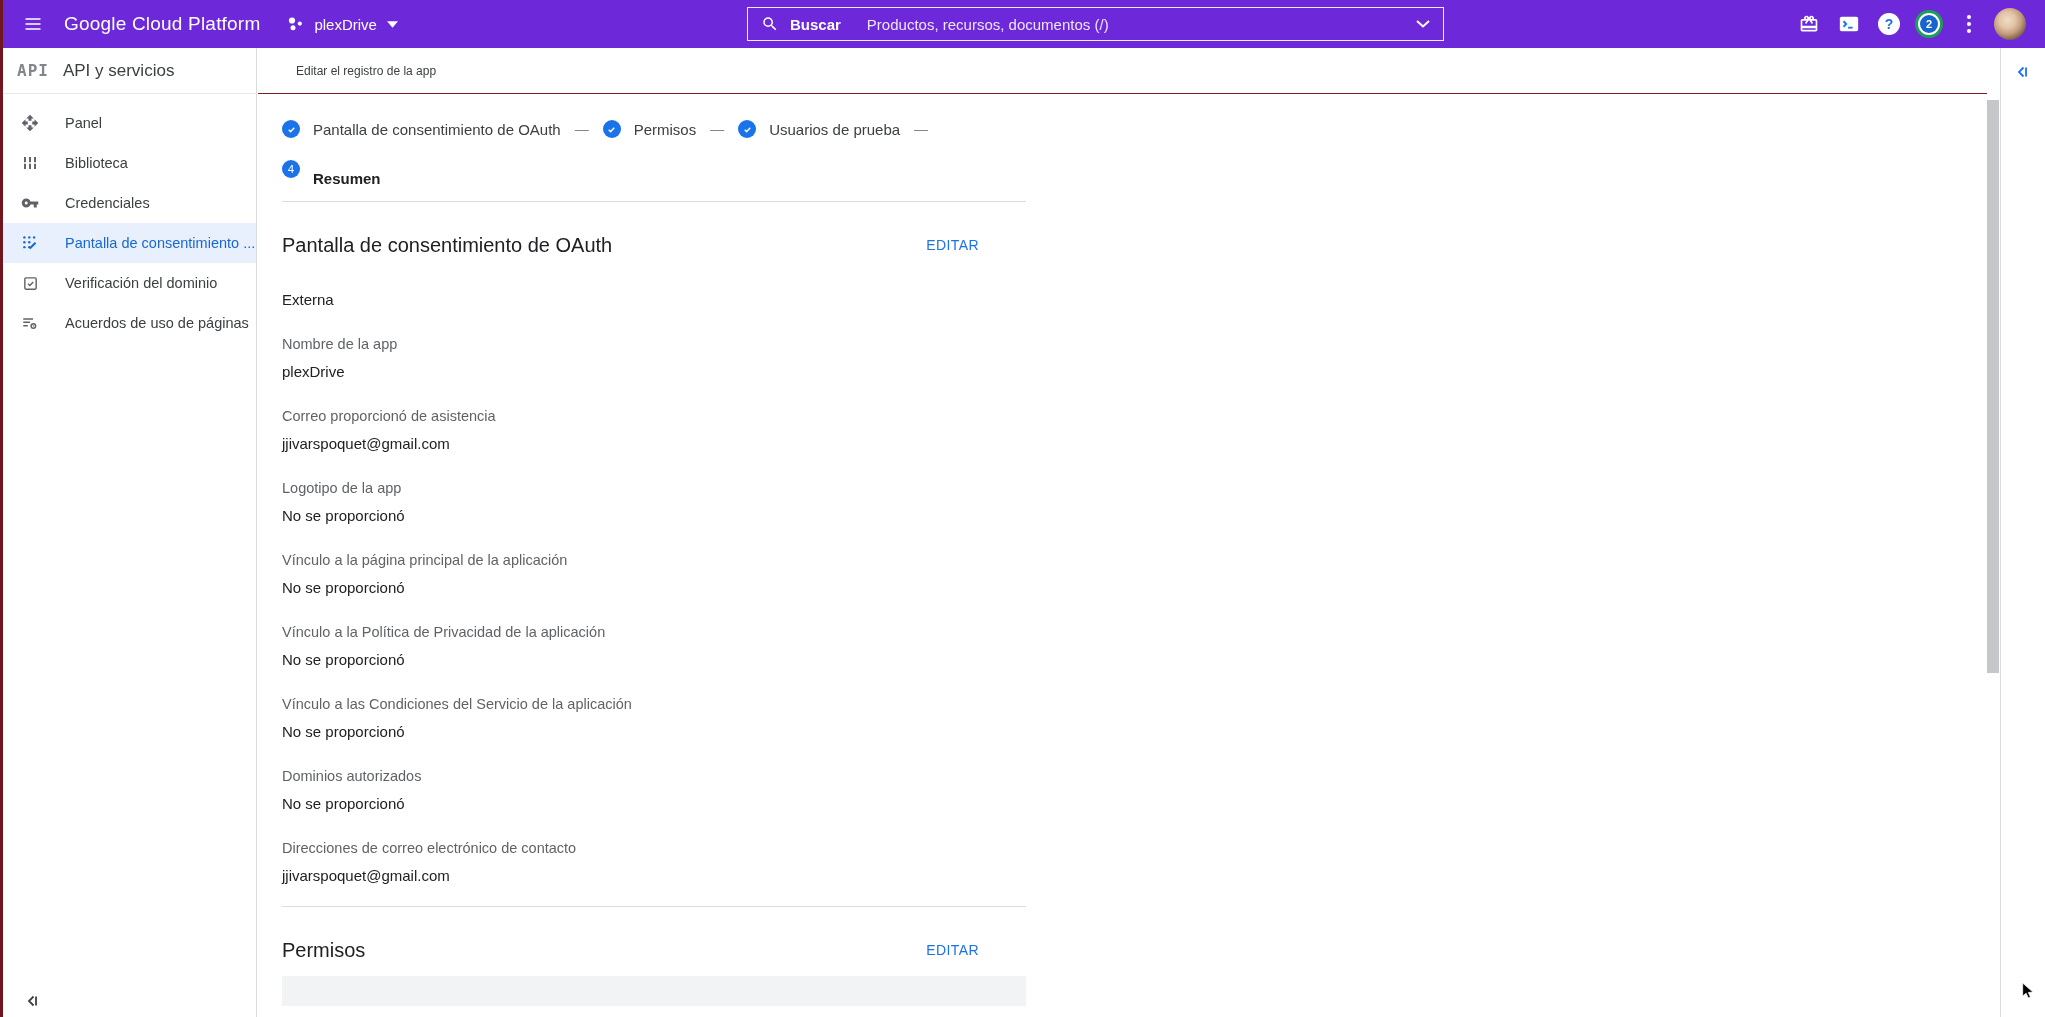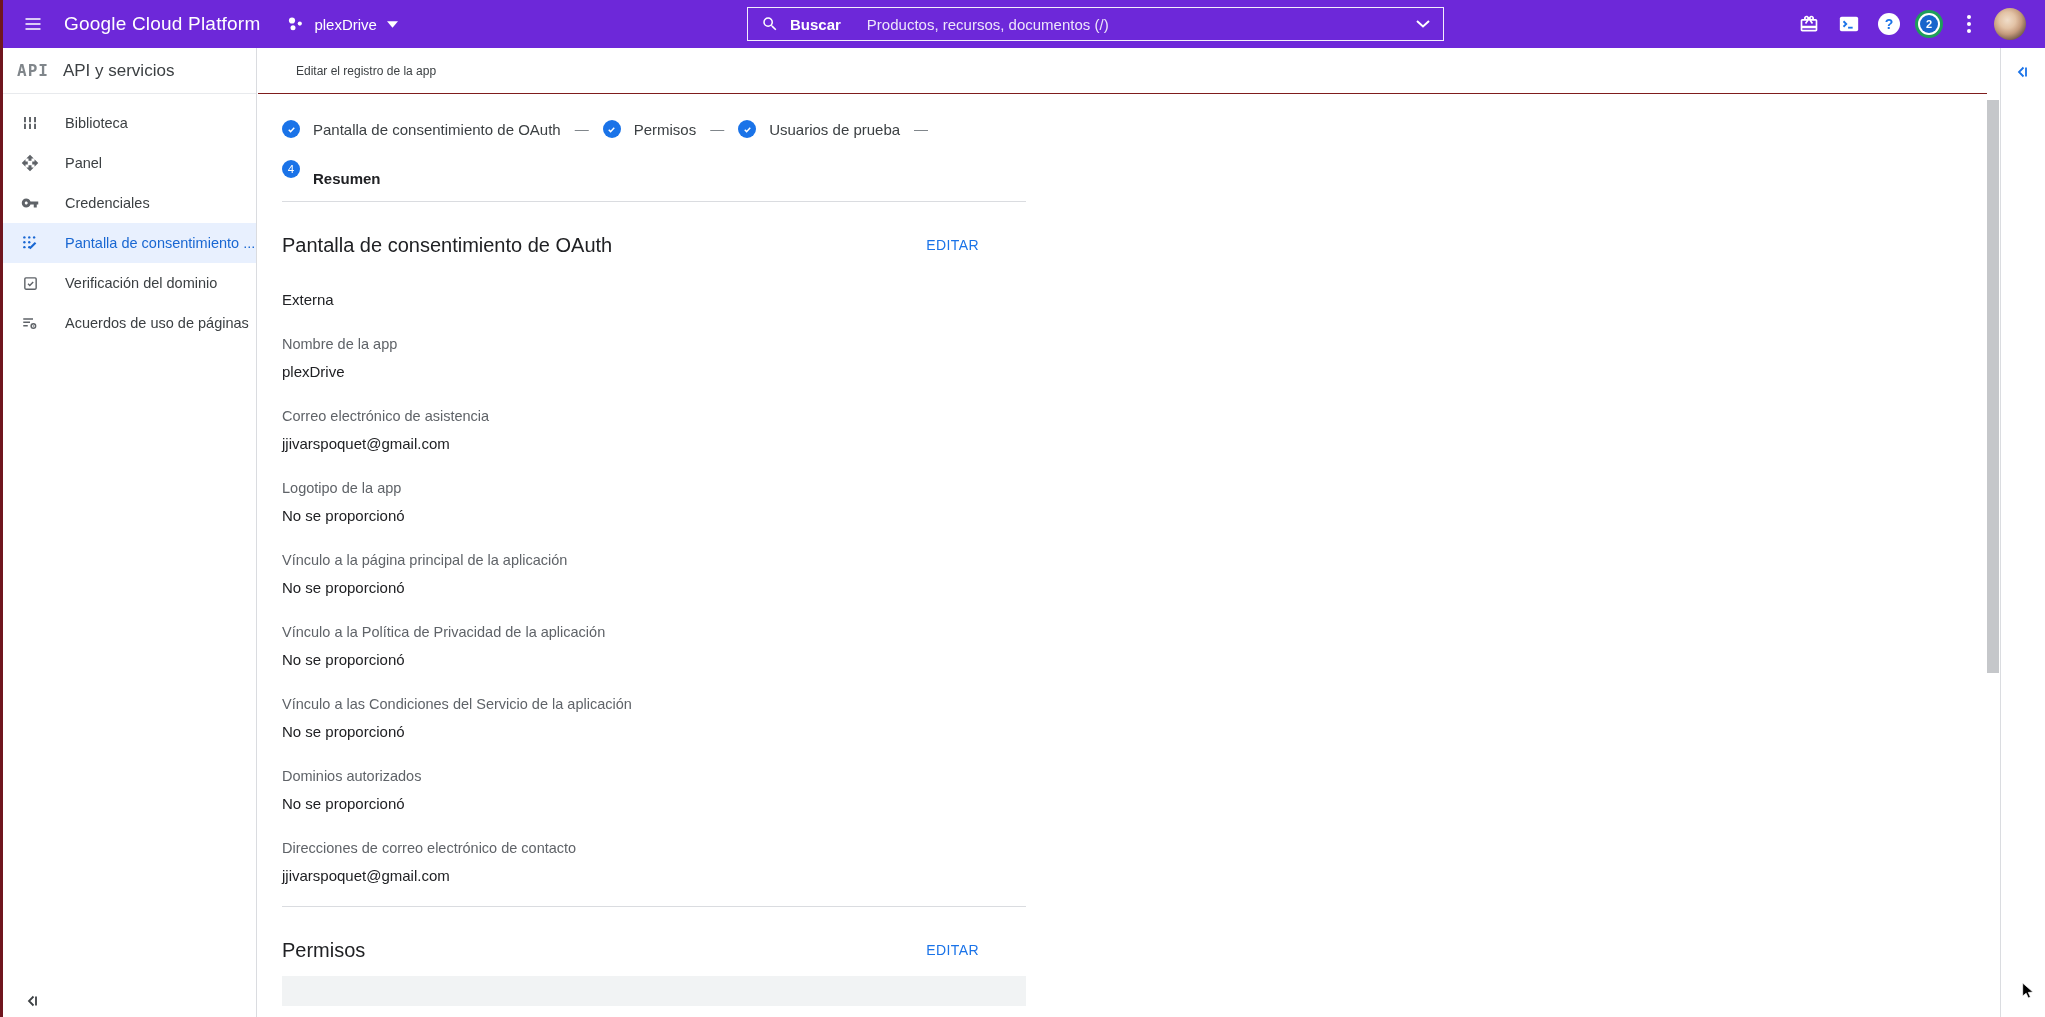--- a/index.html
+++ b/index.html
@@ -171,38 +171,38 @@
 <div class="sidebar">
   <div class="sidebar-header">
     <span class="api-glyph">API</span>
     <span class="sidebar-title">API y servicios</span>
   </div>
   <div class="sidebar-items">
 
     <div class="s-item">
       <span class="ico">
         <svg width="18" height="18" viewBox="0 0 24 24" fill="currentColor">
+            <path d="M10 9h4V6h3l-5-5-5 5h3v3zm-1 1H6V7l-5 5 5 5v-3h3v-4zm14 2l-5-5v3h-3v4h3v3l5-5zm-9 3h-4v3H7l5 5 5-5h-3v-3z"></path>
+          </svg>
+      </span>
+      <span>Panel</span>
+    </div>
+
+    <div class="s-item">
+      <span class="ico">
+        <svg width="18" height="18" viewBox="0 0 24 24" fill="currentColor">
             <rect x="4" y="4" width="2.6" height="7"></rect>
             <rect x="10.7" y="4" width="2.6" height="7"></rect>
             <rect x="17.4" y="4" width="2.6" height="7"></rect>
             <rect x="4" y="13" width="2.6" height="7"></rect>
             <rect x="10.7" y="13" width="2.6" height="7"></rect>
             <rect x="17.4" y="13" width="2.6" height="7"></rect>
           </svg>
       </span>
       <span>Biblioteca</span>
-    </div>
-
-    <div class="s-item">
-      <span class="ico">
-        <svg width="18" height="18" viewBox="0 0 24 24" fill="currentColor">
-            <path d="M10 9h4V6h3l-5-5-5 5h3v3zm-1 1H6V7l-5 5 5 5v-3h3v-4zm14 2l-5-5v3h-3v4h3v3l5-5zm-9 3h-4v3H7l5 5 5-5h-3v-3z"></path>
-          </svg>
-      </span>
-      <span>Panel</span>
     </div>
 
     <div class="s-item">
       <span class="ico">
         <svg width="18" height="18" viewBox="0 0 24 24" fill="currentColor">
             <path d="M12.65 10C11.83 7.67 9.61 6 7 6c-3.31 0-6 2.69-6 6s2.69 6 6 6c2.61 0 4.83-1.67 5.65-4H17v4h4v-4h2v-4H12.65zM7 14c-1.1 0-2-.9-2-2s.9-2 2-2 2 .9 2 2-.9 2-2 2z"></path>
           </svg>
       </span>
       <span>Credenciales</span>
     </div>
@@ -299,21 +299,21 @@
 
     <div class="fields">
       <div class="field">
         <div class="f-value">Externa</div>
       </div>
       <div class="field">
         <div class="f-label">Nombre de la app</div>
         <div class="f-value">plexDrive</div>
       </div>
       <div class="field">
-        <div class="f-label">Correo electrónico de asistencia</div>
+        <div class="f-label">Correo proporcionó de asistencia</div>
         <div class="f-value">jjivarspoquet@gmail.com</div>
       </div>
       <div class="field">
         <div class="f-label">Logotipo de la app</div>
         <div class="f-value">No se proporcionó</div>
       </div>
       <div class="field">
         <div class="f-label">Vínculo a la página principal de la aplicación</div>
         <div class="f-value">No se proporcionó</div>
       </div>

